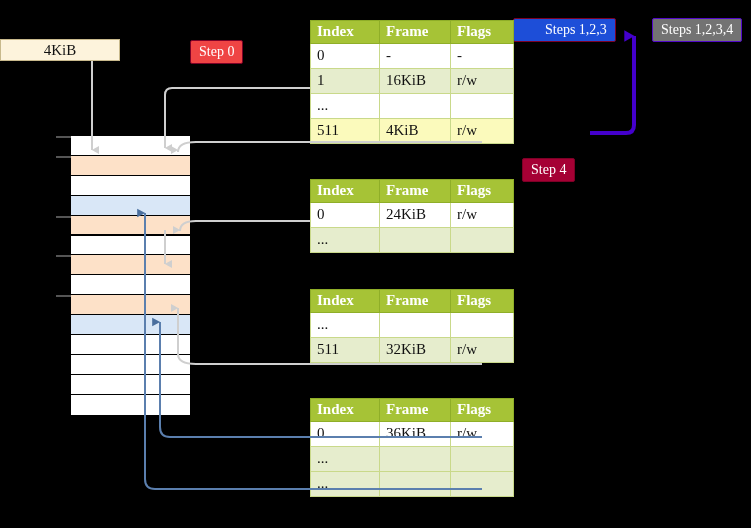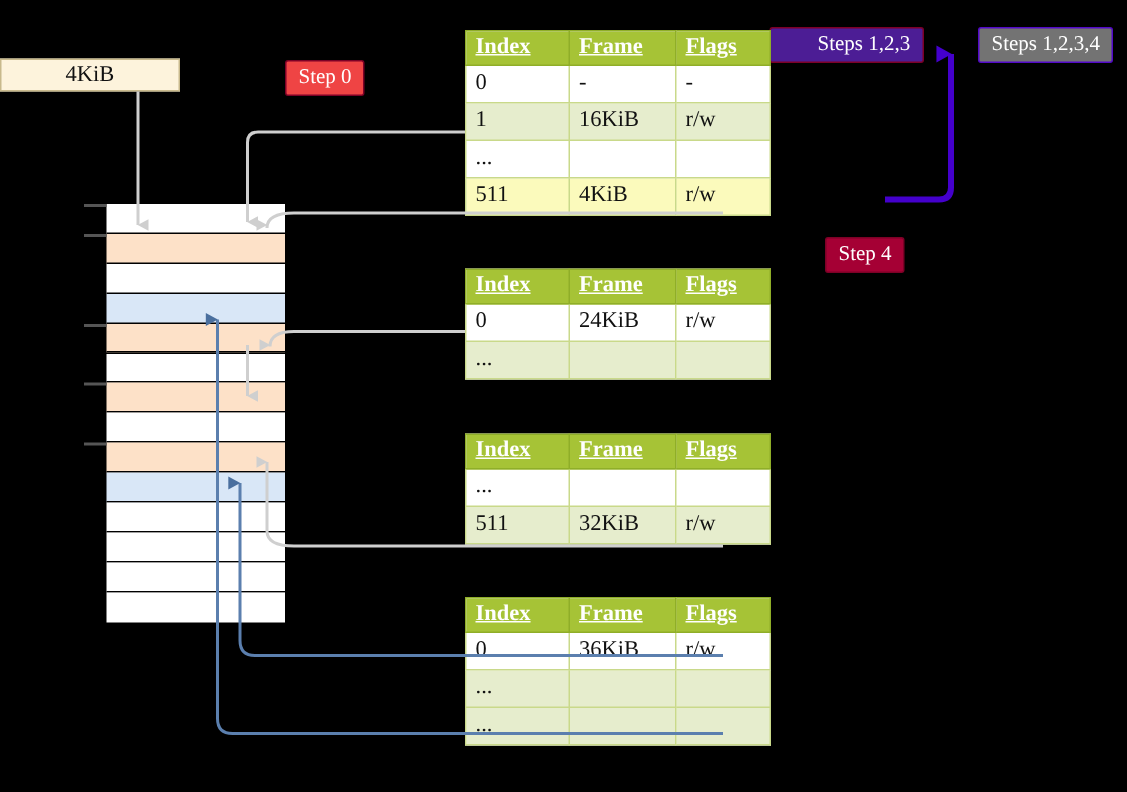--- a/index.html
+++ b/index.html
@@ -21,31 +21,31 @@
     font-size:14px; line-height:19px; padding:1px 8px 2px 8px;
     color:#ffffff; white-space:nowrap; text-align:center;
     border-radius:2px;
   }
   .badge.red{background:#a50034;border:1px solid #7d0026;}
   .badge.violet{background:#6a0dff;border:1px solid #5208c9;}
 
   #badge-step0   {left:190px; top:40px;}
   #badge-steps123{left:513px; top:18px;}
   #badge-steps1234{left:652px; top:18px;}
-  #badge-step4   {left:522px; top:158px;margin-left:28px;}
+  #badge-step4   {left:522px; top:158px;}
 
   
   table.ptable{
     position:absolute; border-collapse:collapse;
     background:#ffffff; font-size:15px;
   }
   table.ptable th{
     background:#a6c336; color:#ffffff; font-weight:bold;
     text-align:left; padding:2px 6px 3px 6px;
-    border:1px solid #8fae28; white-space:nowrap;text-decoration:underline;
+    border:1px solid #8fae28; white-space:nowrap;
   }
   table.ptable td{
     color:#111; padding:2px 6px 3px 6px;
     border:1px solid #c9d98a; white-space:nowrap; height:19px;
   }
   table.ptable tr.alt td{background:#e6edcd;}
   table.ptable tr.hl  td{background:#fbfabc;}
   table.ptable td.c0{width:56px;}
   table.ptable td.c1{width:58px;}
   table.ptable td.c2{width:50px;}
@@ -73,21 +73,21 @@
 
   
   #connectors{position:absolute;left:0;top:0;width:751px;height:528px;}
 </style>
 </head>
 <body>
 
 <div class="node sizebox">4KiB</div>
 
 <div class="node badge red" id="badge-step0" style="background: #ef4444;">Step 0</div>
-<div class="node badge red" id="badge-steps123" style="background: #4c1d95; padding-left: 31px;">Steps 1,2,3</div>
+<div class="node badge red" id="badge-steps123" style="background: #1d4ed8; padding-left: 31px;">Steps 1,2,3</div>
 <div class="node badge violet" id="badge-steps1234" style="background: #737373;">Steps 1,2,3,4</div>
 <div class="node badge red" id="badge-step4" style="background: rgb(165, 0, 52);">Step 4</div>
 
 <div class="node" id="memory-column">
     <div class="mrow" style="top: 0px; height: 19.9px; background: rgb(255, 255, 255);"></div>
     <div class="tick" style="top: 0px;"></div>
     <div class="mrow" style="top: 19.9px; height: 19.9px; background: rgb(253, 225, 200);"></div>
     <div class="tick" style="top: 19.9px;"></div>
     <div class="mrow" style="top: 39.8px; height: 19.9px; background: rgb(255, 255, 255);"></div>
     <div class="mrow" style="top: 59.7px; height: 19.9px; background: rgb(217, 231, 247);"></div>

